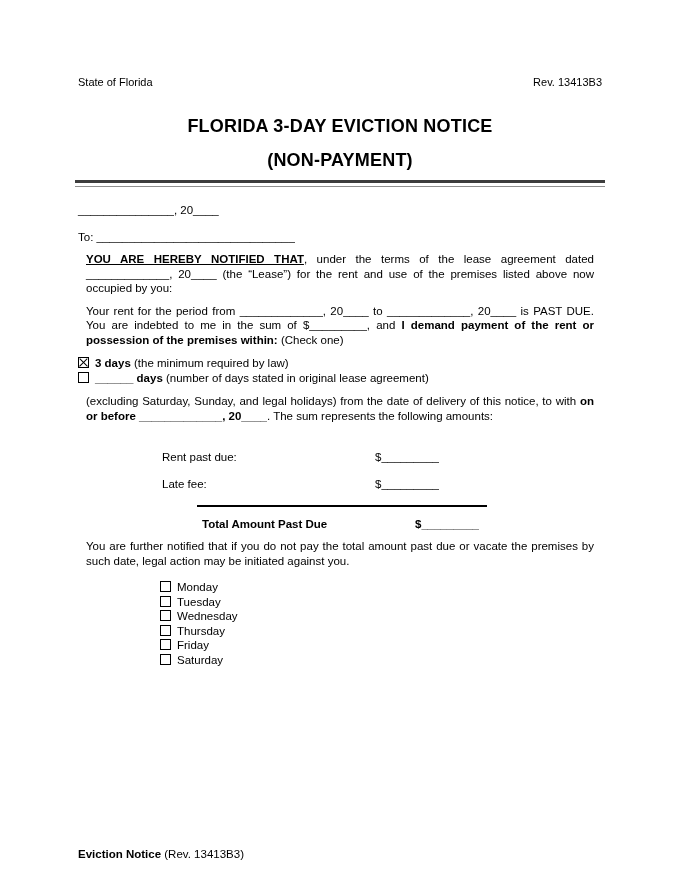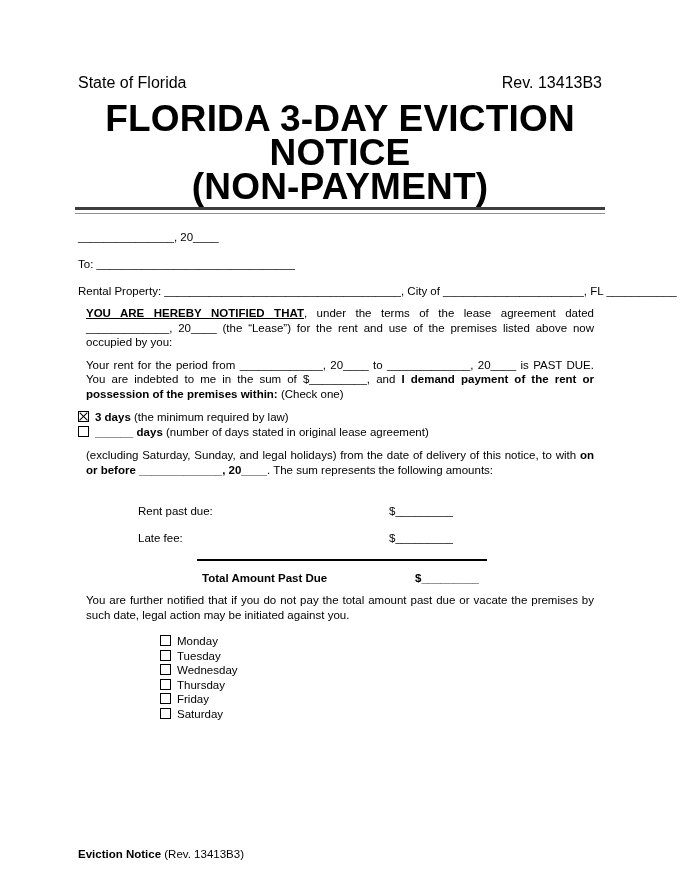--- a/index.html
+++ b/index.html
@@ -11,28 +11,28 @@
     font-family: "Liberation Sans", "DejaVu Sans", sans-serif;
     font-size: 11.5px;
     color: #000000;
     box-sizing: border-box;
     padding: 76px 78px 0 78px;
     overflow: hidden;
   }
   .doc-header {
     display: flex;
     justify-content: space-between;
-    font-size: 16px;
+    font-size: 11px;
     line-height: 13px;
   }
   .doc-title {
-    margin-top: 13px;
+    margin-top: 20px;
     text-align: center;
     font-weight: bold;
-    font-size: 37px;
+    font-size: 18px;
     line-height: 34px;
     letter-spacing: 0.2px;
   }
   .title-rule {
     margin: 3px -3px 0 -3px;
     height: 3px;
     border: none;
     border-top: 3px solid #3d3d3d;
     border-bottom: 1px solid #8f8f8f;
   }
@@ -68,24 +68,23 @@
     position: absolute;
     left: -1px; top: 4px;
     width: 11px; height: 1.3px;
     background: #000;
   }
   .cb.checked::before { transform: rotate(45deg); }
   .cb.checked::after  { transform: rotate(-45deg); }
   .amounts { margin-top: 28px; }
   .amount-row {
     display: flex;
-    margin-left: 60px;
+    margin-left: 84px;
     line-height: 13px;
     margin-bottom: 14px;
-    gap: 38px;
   }
   .amount-label { width: 213px; }
   .amount-divider {
     margin: 12px 0 0 119px;
     width: 290px;
     border: none;
     border-top: 2px solid #000;
   }
   .total-row {
     display: flex;
@@ -122,21 +121,20 @@
   </div>
 
   <div class="doc-title">
     <div>FLORIDA 3-DAY EVICTION NOTICE</div>
     <div>(NON-PAYMENT)</div>
   </div>
   <div class="title-rule"></div>
 
   <div class="fline date-line">_______________, 20____</div>
   <div class="fline to-line">To: _______________________________</div>
-  <div class="fline rental-line">Rental Property: _____________________________________, City of ______________________, FL ___________</div>
 
   <p class="para para1"><span class="bold-underline">YOU ARE HEREBY NOTIFIED THAT</span><span>, under the terms of the lease agreement dated _____________, 20____ (the “Lease”) for the rent and use of the premises listed above now occupied by you:</span></p>
 
   <p class="para para2"><span>Your rent for the period from _____________, 20____ to _____________, 20____ is PAST DUE. You are indebted to me in the sum of $_________, and </span><span class="bold">I demand payment of the rent or possession of the premises within:</span><span> (Check one)</span></p>
 
   <div class="options">
     <div class="option">
       <span class="cb checked"></span><span class="bold">3 days</span><span> (the minimum required by law)</span>
     </div>
     <div class="option">

